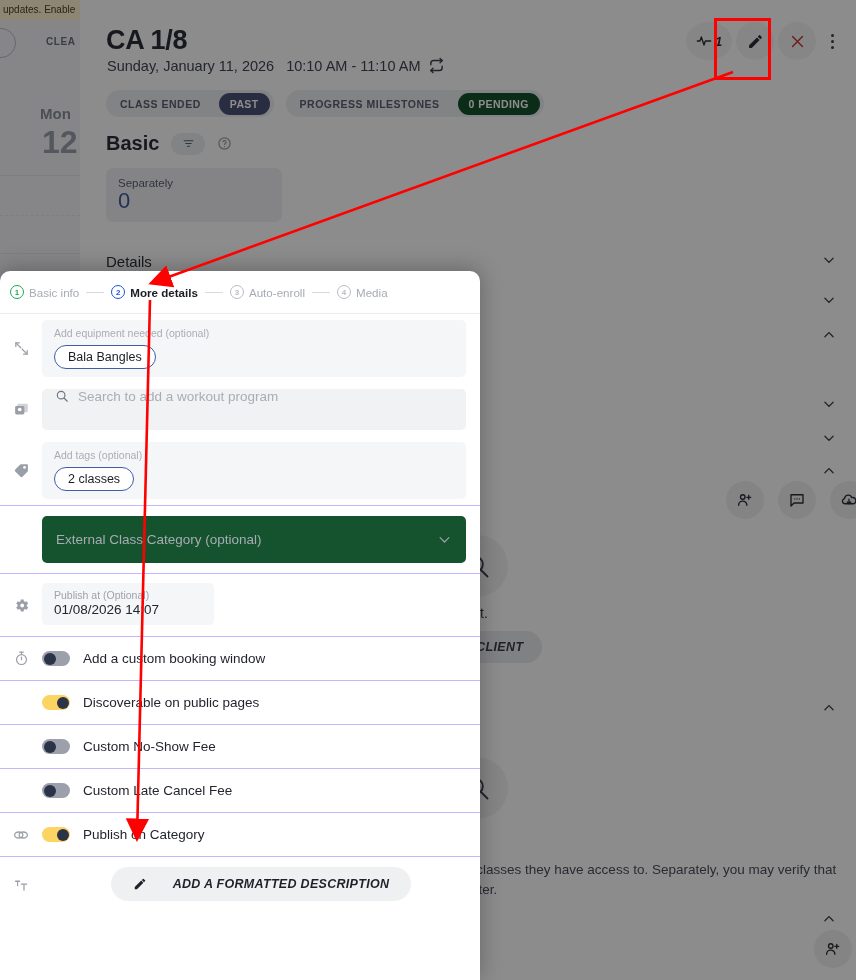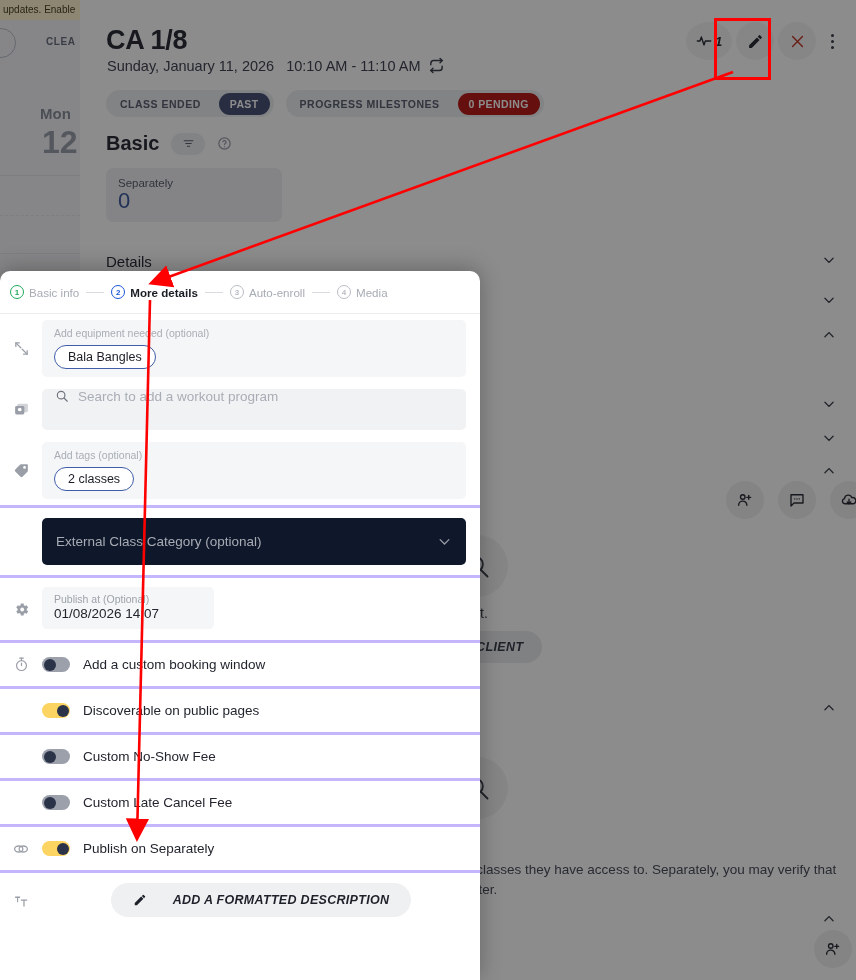--- a/index.html
+++ b/index.html
@@ -77,21 +77,21 @@
   .badge-row { position: absolute; left: 26px; top: 90px; display: flex; gap: 12px; }
   .badge-pill {
     height: 27px; border-radius: 14px; background: #eceef2;
     display: flex; align-items: center; padding: 0 4px 0 14px; gap: 18px;
   }
   .badge-pill .lbl { font-size: 10.5px; letter-spacing: .5px; color: #5b6071; font-weight: 600; }
   .badge-pill .val {
     font-size: 10.5px; letter-spacing: .4px; font-weight: 700; color: #fff;
     background: #4b5278; border-radius: 12px; padding: 5px 11px;
   }
-  .badge-pill .val.dark { background: #b91c1c; }
+  .badge-pill .val.dark { background: #14532d; }
 
   .stats-head { position: absolute; left: 26px; top: 132px; display: flex; align-items: center; gap: 12px; }
   .stats-title { font-size: 20px; font-weight: 700; color: #2b2f3a; }
   .filter-chip {
     width: 34px; height: 22px; border-radius: 11px; background: #eceef2;
     display: flex; align-items: center; justify-content: center;
   }
   .help-ic { width: 15px; height: 15px; }
 
   .stat-card {
@@ -148,21 +148,21 @@
   }
   .step-badge.done { border-color: #1faa5a; color: #1faa5a; }
   .step-badge.active { border-color: #1a56d6; color: #1a56d6; }
   .step-label { font-size: 11.6px; color: #a7abb4; }
   .step.is-done .step-label { color: #a7abb4; }
   .step.is-active .step-label { color: #1a1d24; font-weight: 700; }
   .step-sep { width: 18px; border-top: 1px solid #d8dadf; margin: 0 7px; }
 
   .modal-body { flex: 1 1 auto; overflow: hidden; }
   .frow {
-    display: flex; align-items: stretch; border-bottom: 3px solid #c4b5fd;
+    display: flex; align-items: stretch; border-bottom: 1px solid #c4b5fd;
     min-height: 43px;
   }
   .frow.nb { border-bottom: none; }
   .gut {
     width: 42px; flex: 0 0 42px; display: flex; align-items: center; justify-content: center;
     color: #9a9ea7;
   }
   .fcontent { flex: 1 1 auto; padding: 6px 14px 6px 0; }
 
   .field {
@@ -173,21 +173,21 @@
     display: inline-flex; align-items: center; height: 24px; padding: 0 13px;
     border: 1.2px solid #3f5da8; border-radius: 13px; background: #fff;
     font-size: 12.5px; color: #1a1d24; margin-top: 6px;
   }
   .search-field {
     background: #f1f2f4; border-radius: 5px; height: 41px;
     display: flex; align-items: flex-start; gap: 9px; padding: 0 13px;
   }
   .search-field .ph { font-size: 13.5px; color: #a9adb5; }
   .select-field {
-    background: #0f172a; border-radius: 5px; height: 47px;
+    background: #14532d; border-radius: 5px; height: 47px;
     display: flex; align-items: center; justify-content: space-between; padding: 0 14px;
   }
   .select-field .ph { font-size: 13.5px; color: #a7abb4; }
   .date-field {
     background: #f5f6f8; border-radius: 5px; width: 172px; padding: 6px 12px 8px;
   }
   .date-field .flabel { font-size: 10.5px; color: #9ea2aa; }
   .date-field .fval { font-size: 13.5px; color: #23262e; margin-top: 1px; }
 
   .toggle-row { display: flex; align-items: center; gap: 13px; height: 43px; }
@@ -604,21 +604,21 @@
           <svg width="18" height="18" viewBox="0 0 24 24" fill="none" stroke="#9a9ea7" stroke-width="1.7" stroke-linecap="round">
             <ellipse cx="9" cy="12" rx="5.5" ry="4"></ellipse>
               <ellipse cx="15" cy="12" rx="5.5" ry="4"></ellipse>
           </svg>
         </div>
         <div class="fcontent" style="padding:0">
           <div class="toggle-row">
             <span class="tgl on">
                 <span class="knob"></span>
               </span>
-            <span class="tgl-label">Publish on Separately</span>
+            <span class="tgl-label">Publish on Category</span>
           </div>
         </div>
       </div>
 
       <div class="frow nb">
         <div class="gut">
           <svg width="17" height="17" viewBox="0 0 24 24" fill="#9a9ea7">
             <path d="M3 5h7v2H7.3v6H5.7V7H3z"></path>
               <path d="M11 9h9v1.8h-3.6V19h-1.8v-8.2H11z"></path>
           </svg>

